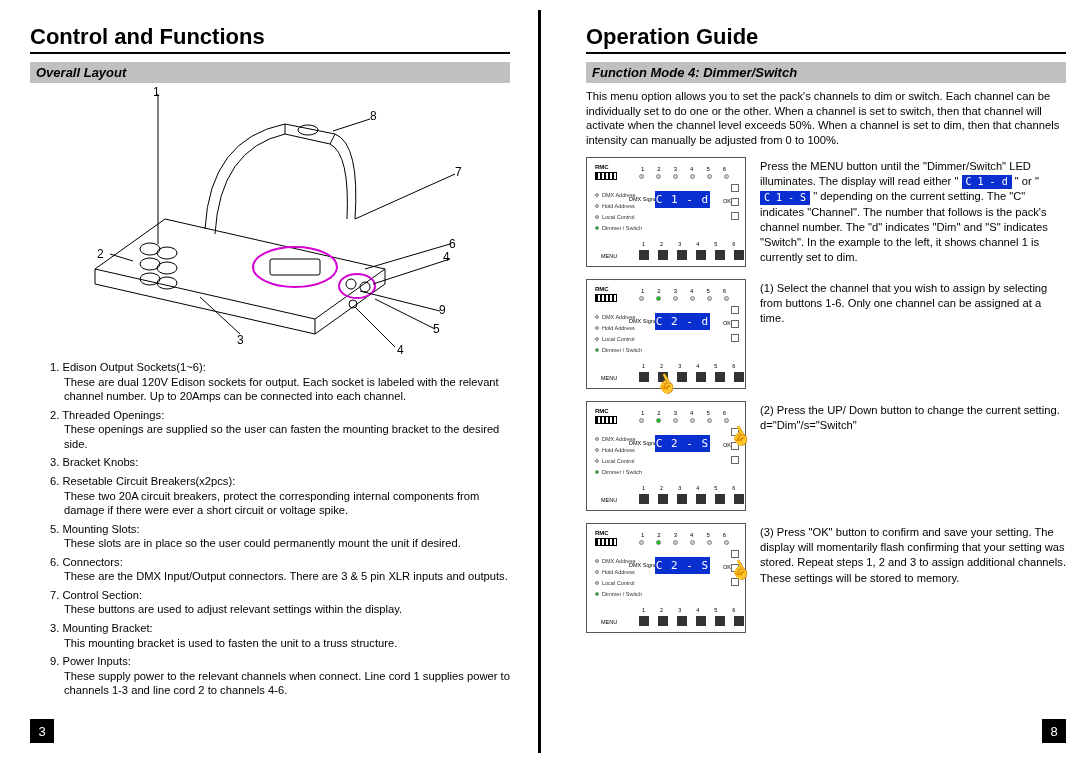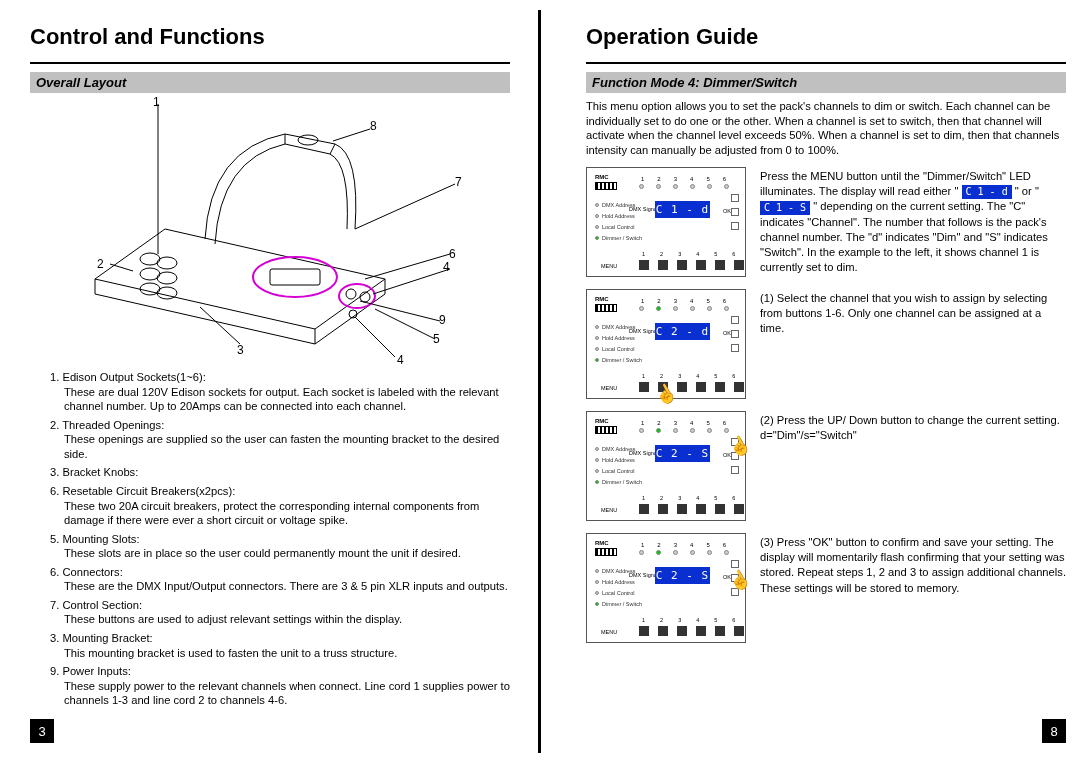--- a/index.html
+++ b/index.html
@@ -26,21 +26,21 @@
     left: 538px;
     top: 10px;
     width: 3px;
     height: 743px;
     background: #000;
   }
   .title {
     font-size: 22px;
     font-weight: bold;
     border-bottom: 2.5px solid #000;
-    padding-bottom: 12px;
+    padding-bottom: 2px;
     margin-bottom: 8px;
   }
   .section-bar {
     background: #c0c0c0;
     font-size: 13px;
     font-weight: bold;
     padding: 3px 6px;
     margin-bottom: 6px;
     font-style: italic;
   }

